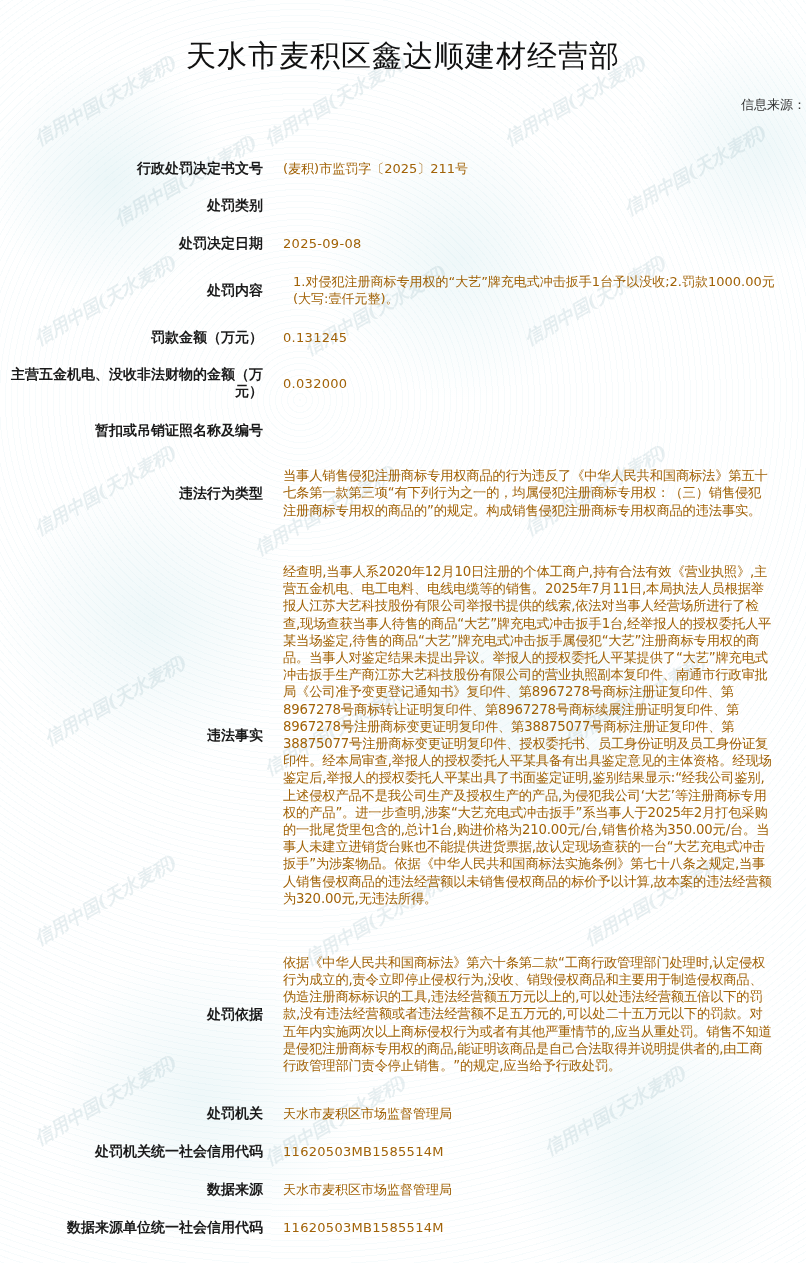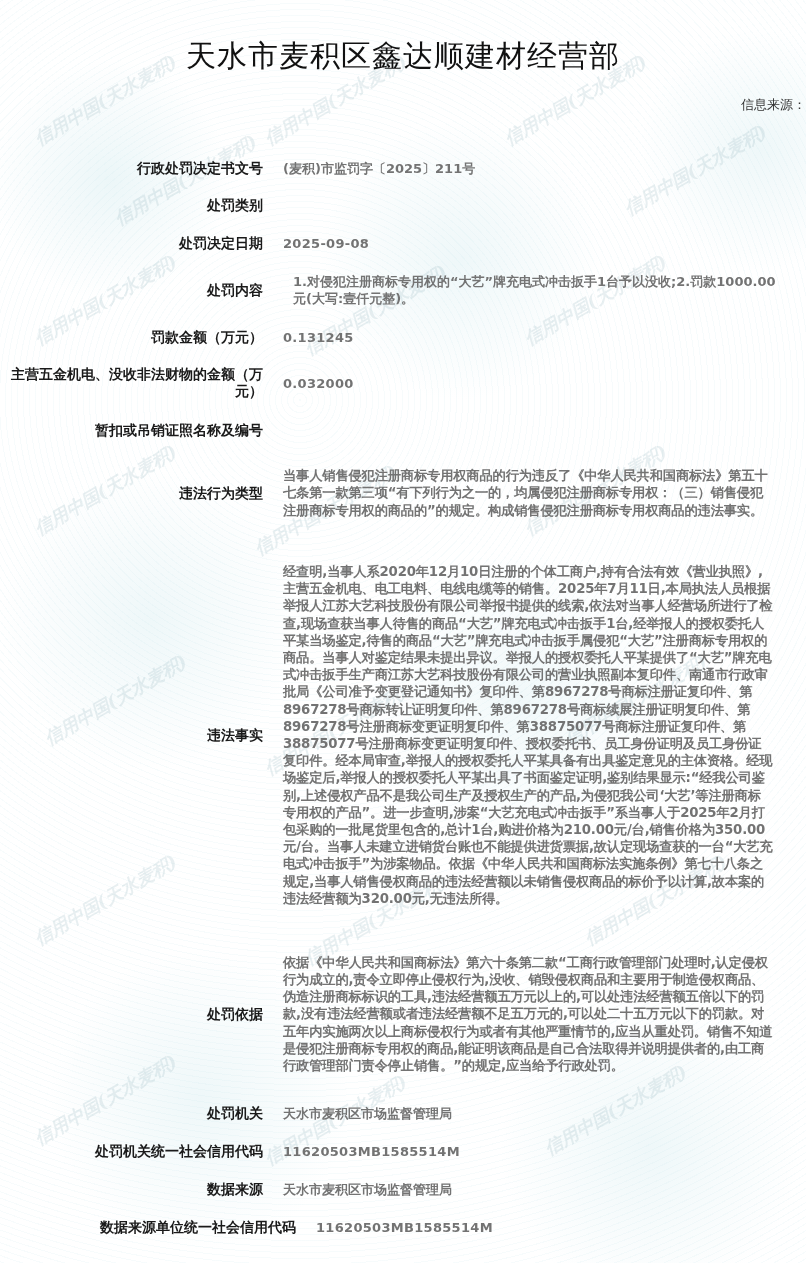--- a/index.html
+++ b/index.html
@@ -63,23 +63,22 @@
     font-weight: bold;
     font-size: 14px;
     color: #1a1a1a;
     padding-right: 20px;
     box-sizing: border-box;
     line-height: 17px;
   }
   .value {
     width: 490px;
     font-size: 13px;
-    color: #737373;
+    color: #a16207;
     line-height: 17px;
-    font-weight: bold;
   }
   .value.long { font-size: 13.3px; line-height: 17.2px; letter-spacing: -0.2px; }
   .mono { font-family: "DejaVu Sans", sans-serif; letter-spacing: 0.3px; }
 </style>
 </head>
 <body>
 
 <div class="bg"></div>
 
 <div class="wm" style="left:30px;top:130px;">信用中国(天水麦积)</div>
@@ -152,18 +151,18 @@
       <div class="value">天水市麦积区市场监督管理局</div>
     </div>
     <div class="row" style="min-height:38px;">
       <div class="label">处罚机关统一社会信用代码</div>
       <div class="value mono">11620503MB1585514M</div>
     </div>
     <div class="row" style="min-height:38px;">
       <div class="label">数据来源</div>
       <div class="value">天水市麦积区市场监督管理局</div>
     </div>
-    <div class="row" style="min-height:38px;justify-content:flex-end;">
+    <div class="row" style="min-height:38px;">
       <div class="label">数据来源单位统一社会信用代码</div>
       <div class="value mono">11620503MB1585514M</div>
     </div>
   </div>
 </div>
 
 </body></html>

